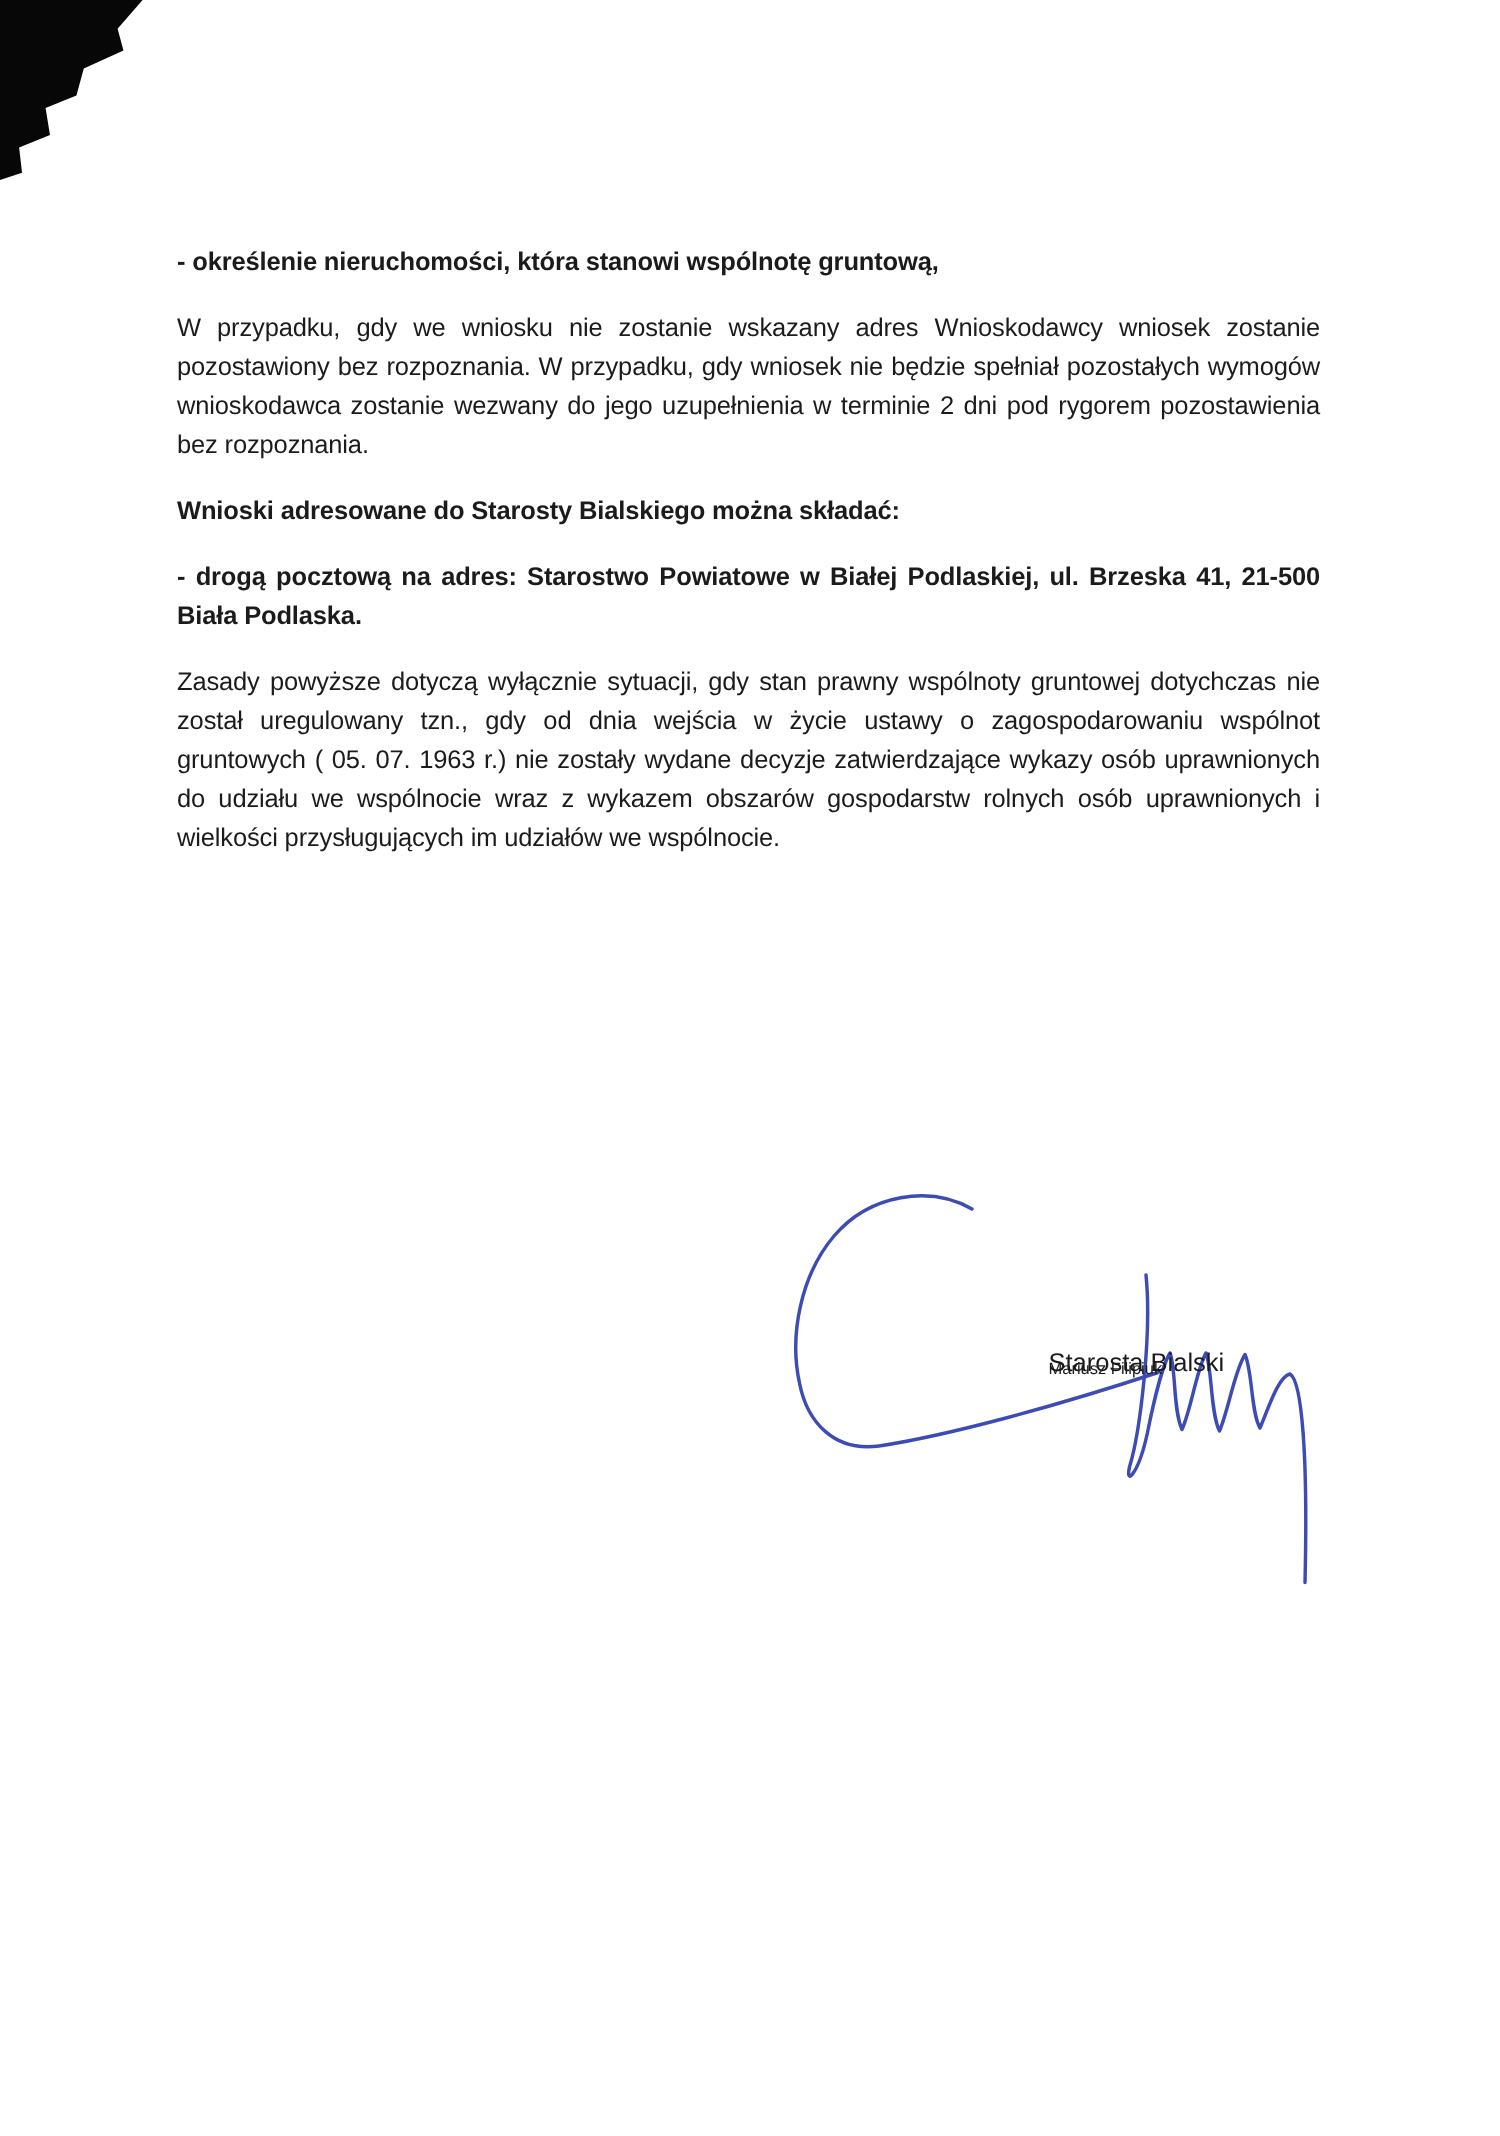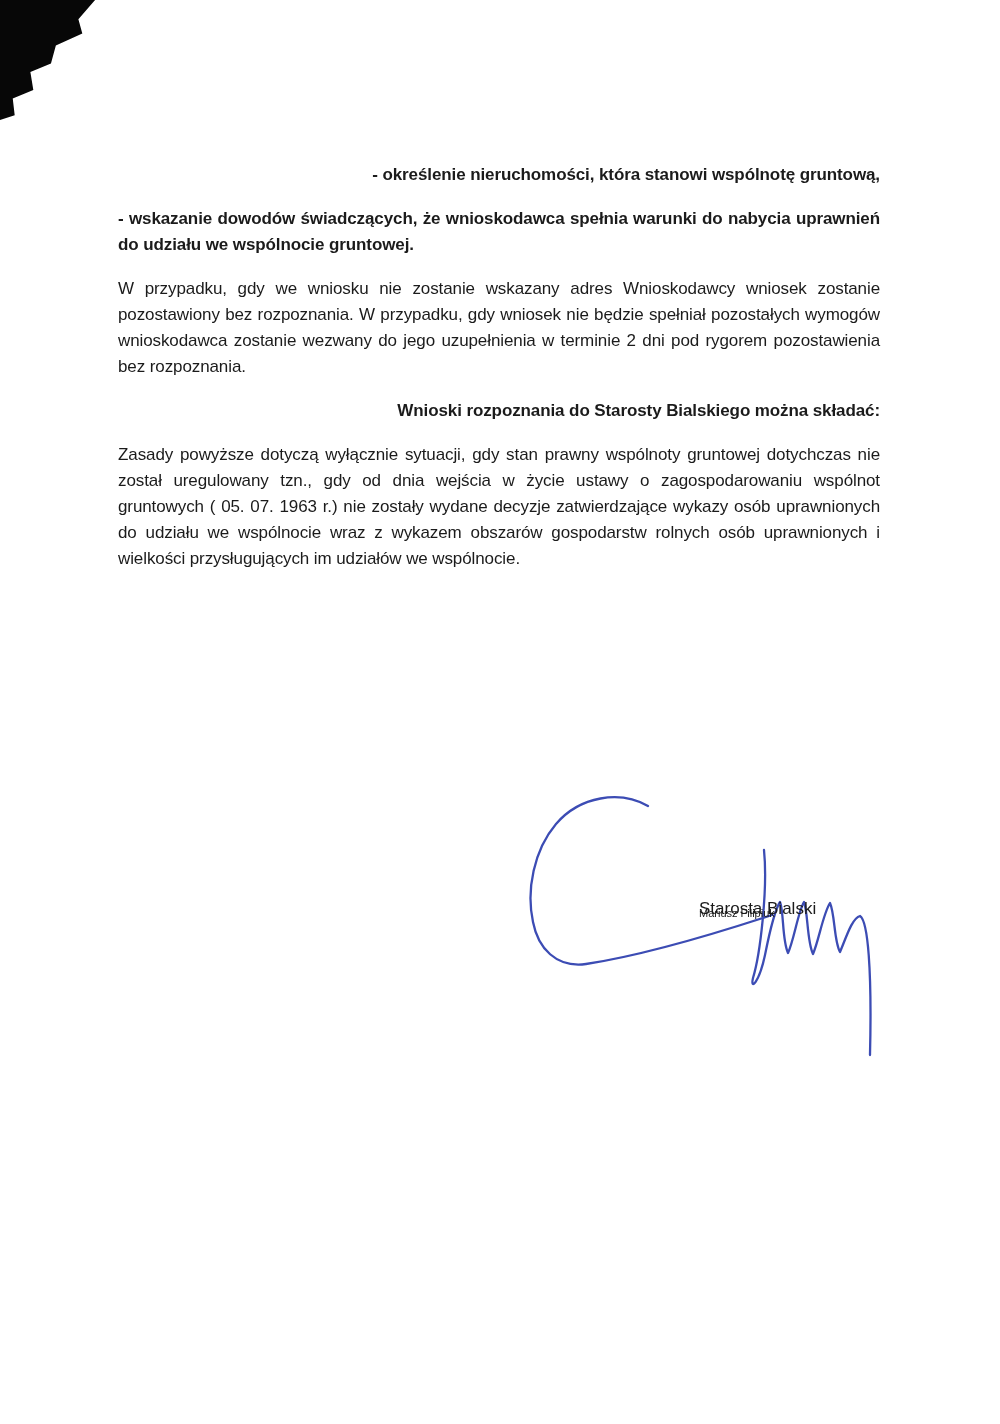--- a/index.html
+++ b/index.html
@@ -31,21 +31,21 @@
     position:absolute;
     left:118px;top:162px;
     width:762px;
     font-size:17px;
     line-height:26px;
     letter-spacing:-0.1px;
   }
   .content p{
     margin:0 0 18px 0;
   }
-  .content p.bold{font-weight:700;text-align:right;}
+  .content p.bold{font-weight:700;}
   .content p.just{text-align:justify;text-align-last:left;}
   .signature-area{
     position:absolute;left:0;top:0;width:908px;height:1424px;
     pointer-events:none;
   }
   .sig-title{
     position:absolute;left:699px;top:898px;
     font-size:17px;line-height:22px;color:var(--text-ink);
   }
   .sig-name{
@@ -67,23 +67,23 @@
 </style>
 </head>
 <body>
 
 <div class="page">
 
   <div class="scan-corner"></div>
 
   <div class="content">
     <p class="bold">- określenie nieruchomości, która stanowi wspólnotę gruntową,</p>
-    <p class="bold just">- wskazanie dowodów świadczących, że wnioskodawca spełnia warunki do nabycia uprawnień do udziału we wspólnocie gruntowej.</p>
     <p class="just">W przypadku, gdy we wniosku nie zostanie wskazany adres Wnioskodawcy wniosek zostanie pozostawiony bez rozpoznania. W przypadku, gdy wniosek nie będzie spełniał pozostałych wymogów wnioskodawca zostanie wezwany do jego uzupełnienia w terminie 2 dni pod rygorem pozostawienia bez rozpoznania.</p>
-    <p class="bold">Wnioski rozpoznania do Starosty Bialskiego można składać:</p>
+    <p class="bold">Wnioski adresowane do Starosty Bialskiego można składać:</p>
+    <p class="bold just">- drogą pocztową na adres: Starostwo Powiatowe w Białej Podlaskiej, ul. Brzeska 41, 21-500 Biała Podlaska.</p>
     <p class="just">Zasady powyższe dotyczą wyłącznie sytuacji, gdy stan prawny wspólnoty gruntowej dotychczas nie został uregulowany tzn., gdy od dnia wejścia w życie ustawy o zagospodarowaniu wspólnot gruntowych ( 05. 07. 1963 r.) nie zostały wydane decyzje zatwierdzające wykazy osób uprawnionych do udziału we wspólnocie wraz z wykazem obszarów gospodarstw rolnych osób uprawnionych i wielkości przysługujących im udziałów we wspólnocie.</p>
   </div>
 
   <div class="signature-area">
     <svg class="sig-svg" viewBox="0 0 370 280" aria-hidden="true">
 
       <path d="M 128,16
                C 100,0 60,6 36,34
                C 14,60 6,100 13,132
                C 18,158 36,178 66,174

